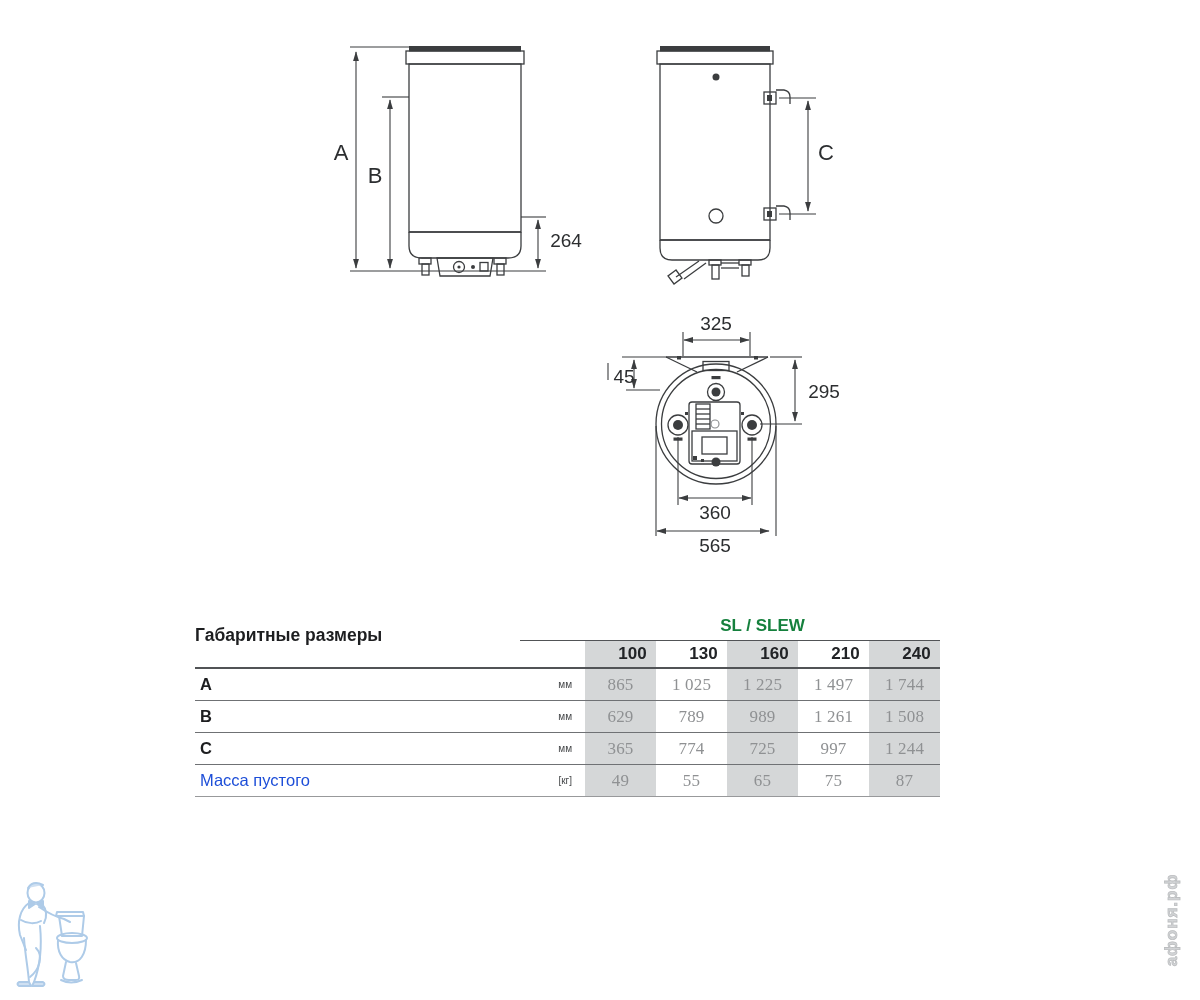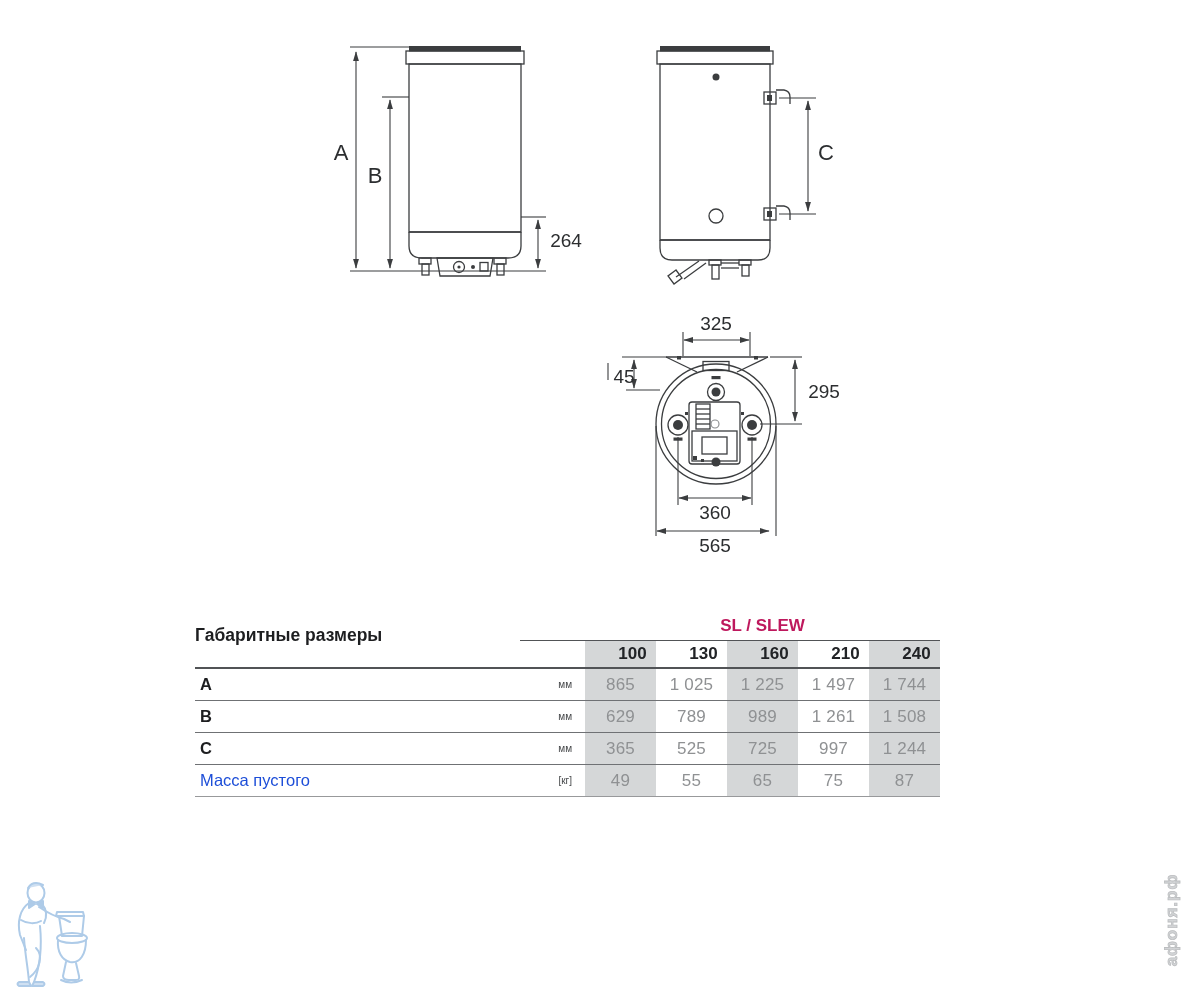--- a/index.html
+++ b/index.html
@@ -20,27 +20,27 @@
   .spec-table{position:absolute;left:195px;top:612px;width:745px;display:grid;
     grid-template-columns:325px 65px repeat(5,71px);}
   .cell{display:flex;align-items:center;box-sizing:border-box;}
   .r-sl{height:28px;}
   .r-h{height:29px;border-bottom:2px solid #515356;}
   .r-d{height:32px;border-bottom:1.5px solid #6f7174;}
   .r-d.last{border-bottom:1.5px solid #98999b;}
   .bt{border-top:1.5px solid #515356;}
   .g{background:#d5d7d8;}
   .c-title{font-weight:bold;font-size:17.5px;color:#1d1e20;align-items:flex-end;padding-bottom:0px;transform:translateY(6px);}
-  .c-series{justify-content:center;font-weight:bold;font-size:17px;color:#be185d;}
+  .c-series{justify-content:center;font-weight:bold;font-size:17px;color:#15803d;}
   .c-colhead{justify-content:center;font-weight:bold;font-size:17px;color:#212326;padding-left:24px;}
   .c-label{padding-left:5px;font-size:16.5px;color:#1d1e20;}
   .c-label.bold{font-weight:bold;}
   .c-label.plain{color:#1d4ed8;font-weight:400;}
   .c-unit{justify-content:flex-end;padding-right:13px;font-size:10px;color:#454749;}
-  .c-val{justify-content:center;font-size:17px;color:#8f9193;letter-spacing:.2px;}
+  .c-val{justify-content:center;font-size:17px;color:#8f9193;letter-spacing:.2px;font-family:Liberation Serif, serif;}
 
   
   .wm-site{position:absolute;left:1097px;top:910px;width:150px;height:20px;
     transform:rotate(-90deg);text-align:center;font-size:17px;font-weight:bold;
     color:#d2d4d6;-webkit-text-stroke:0.8px #bcbec0;letter-spacing:1px;}
   .wm-logo{position:absolute;left:6px;top:876px;}
 </style>
 </head>
 <body>
 
@@ -216,21 +216,21 @@
     <div class="cell r-d c-unit">мм</div>
     <div class="cell r-d c-val g">629</div>
     <div class="cell r-d c-val">789</div>
     <div class="cell r-d c-val g">989</div>
     <div class="cell r-d c-val">1 261</div>
     <div class="cell r-d c-val g">1 508</div>
 
     <div class="cell r-d c-label bold">C</div>
     <div class="cell r-d c-unit">мм</div>
     <div class="cell r-d c-val g">365</div>
-    <div class="cell r-d c-val">525</div>
+    <div class="cell r-d c-val">774</div>
     <div class="cell r-d c-val g">725</div>
     <div class="cell r-d c-val">997</div>
     <div class="cell r-d c-val g">1 244</div>
 
     <div class="cell r-d last c-label plain">Масса пустого</div>
     <div class="cell r-d last c-unit">[кг]</div>
     <div class="cell r-d last c-val g">49</div>
     <div class="cell r-d last c-val">55</div>
     <div class="cell r-d last c-val g">65</div>
     <div class="cell r-d last c-val">75</div>

